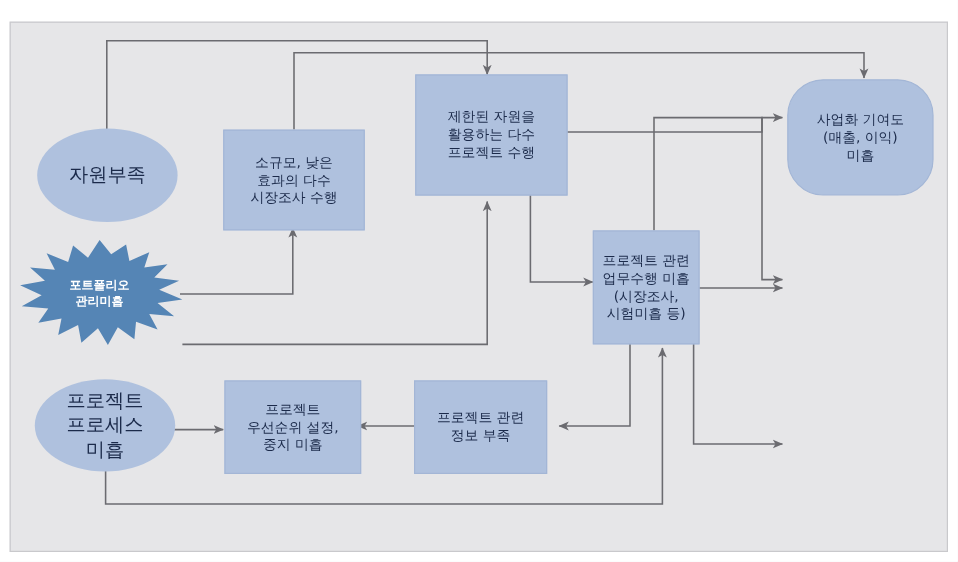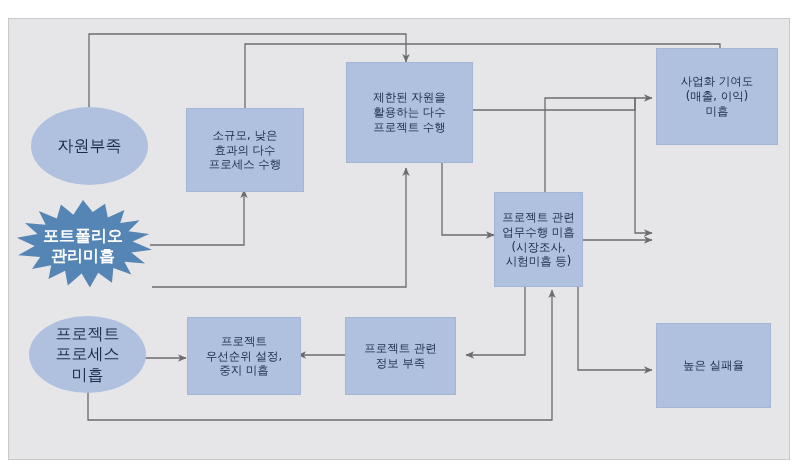--- a/index.html
+++ b/index.html
@@ -5,21 +5,21 @@
   html,body{margin:0;padding:0;background:#ffffff;}
   body{font-family:"DejaVu Sans","Liberation Sans",sans-serif;}
   #stage{position:relative;width:798px;height:468px;background:#ffffff;overflow:hidden;}
   #canvas{position:absolute;left:8px;top:18px;width:782px;height:442px;
           background:#e6e6e8;border:1px solid #c9c9cc;box-sizing:border-box;}
   #svg{position:absolute;left:0;top:0;width:798px;height:468px;}
   .node{position:absolute;display:flex;align-items:center;justify-content:center;
         text-align:center;color:#1b2a4a;line-height:1.28;white-space:pre-line;}
   .box{background:#afc1de;border:1px solid #a3b6d6;font-size:11.5px;text-align:center;}
   .ellipse{background:#afc1de;border-radius:50%;font-size:16px;}
-  .starburst{color:#ffffff;font-size:16px;font-weight:bold;background:#5585b5;
+  .starburst{color:#ffffff;font-size:10px;font-weight:bold;background:#5585b5;
              -webkit-clip-path:polygon(50% 0%,57% 13%,66% 4%,68% 19%,80% 11%,77% 25%,91% 22%,83% 34%,98% 37%,86% 45%,100% 54%,85% 57%,95% 69%,80% 67%,85% 81%,72% 74%,71% 90%,61% 79%,55% 95%,49% 80%,39% 93%,37% 77%,25% 86%,27% 71%,13% 75%,19% 62%,3% 60%,15% 50%,2% 41%,17% 37%,8% 25%,23% 27%,18% 12%,31% 20%,34% 5%,43% 16%);
              clip-path:polygon(50% 0%,57% 13%,66% 4%,68% 19%,80% 11%,77% 25%,91% 22%,83% 34%,98% 37%,86% 45%,100% 54%,85% 57%,95% 69%,80% 67%,85% 81%,72% 74%,71% 90%,61% 79%,55% 95%,49% 80%,39% 93%,37% 77%,25% 86%,27% 71%,13% 75%,19% 62%,3% 60%,15% 50%,2% 41%,17% 37%,8% 25%,23% 27%,18% 12%,31% 20%,34% 5%,43% 16%);}
   #topsliver{position:absolute;left:0;top:0;width:798px;height:8px;background:#ffffff;}
 </style>
 </head>
 <body>
 
 <div id="stage">
   <div id="canvas"></div>
 
@@ -59,43 +59,42 @@
     </g>
   </svg>
 
   <div class="node ellipse" style="left:31px;top:107px;width:117px;height:78px;">자원부족</div>
 
   <div class="node starburst" style="left:14px;top:200px;width:138px;height:92px;">포트폴리오
 관리미흡</div>
 
   <div class="node box" style="left:186px;top:108px;width:116px;height:82px;">소규모, 낮은
 효과의 다수
-프로세스 수행</div>
+시장조사 수행</div>
 
   <div class="node box" style="left:346px;top:62px;width:125px;height:99px;">제한된 자원을
 활용하는 다수
 프로젝트 수행</div>
 
-  <div class="node box" style="left:656px;top:48px;width:120px;height:95px;">사업화 기여도
+  <div class="node box" style="left:656px;top:66px;width:120px;height:95px;border-radius:30px;">사업화 기여도
 (매출, 이익)
 미흡</div>
 
   <div class="node box" style="left:494px;top:192px;width:87px;height:93px;">프로젝트 관련
 업무수행 미흡
 (시장조사,
 시험미흡 등)</div>
 
 
   <div class="node ellipse" style="left:29px;top:316px;width:117px;height:77px;">프로젝트
 프로세스
 미흡</div>
 
   <div class="node box" style="left:187px;top:317px;width:112px;height:76px;">프로젝트
 우선순위 설정,
 중지 미흡</div>
 
   <div class="node box" style="left:345px;top:317px;width:109px;height:76px;">프로젝트 관련
 정보 부족</div>
 
-  <div class="node box" style="left:656px;top:323px;width:113px;height:83px;">높은 실패율</div>
 
   <div id="topsliver"></div>
 </div>
 
 </body></html>

